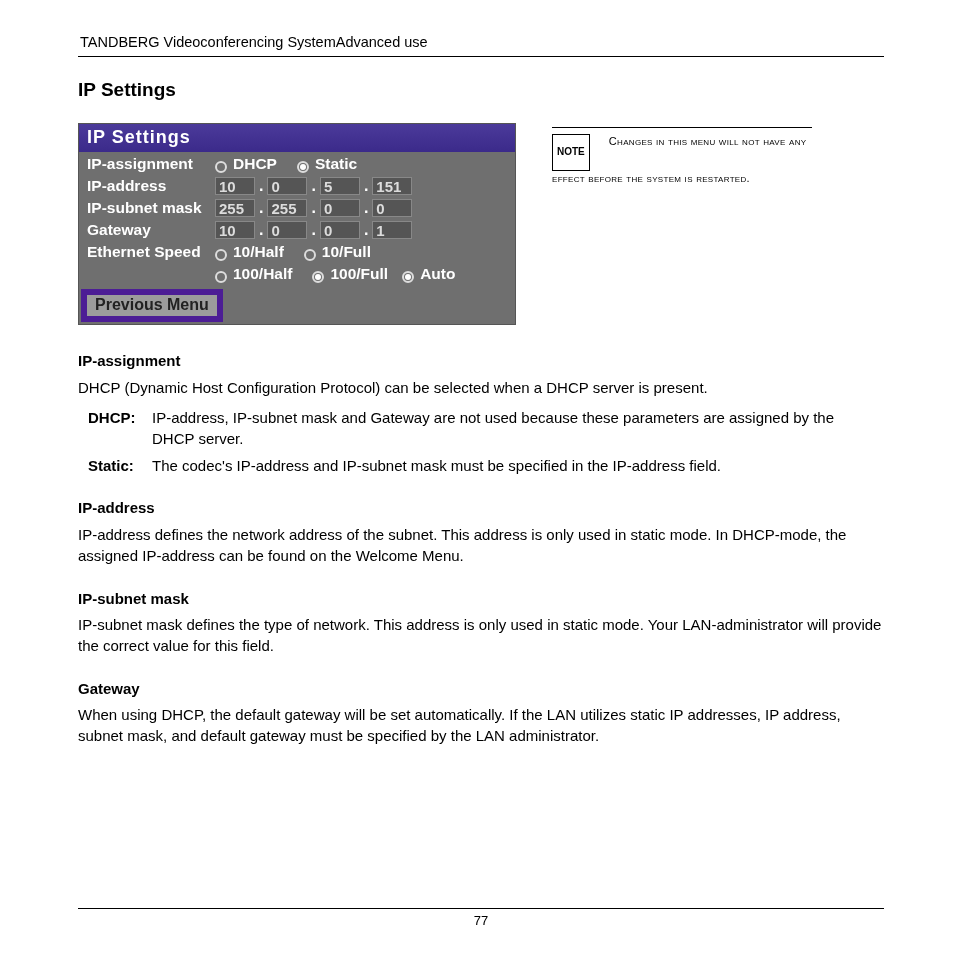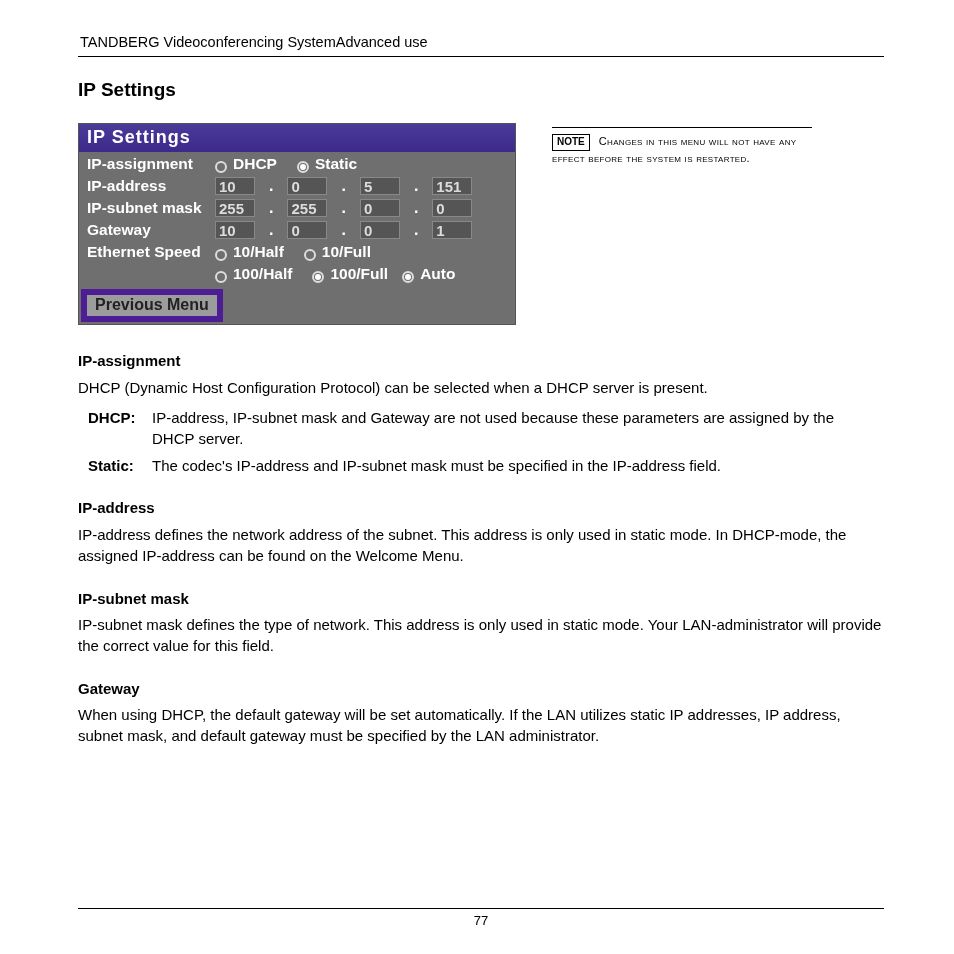--- a/index.html
+++ b/index.html
@@ -91,21 +91,20 @@
     content: "";
     position: absolute;
     left: 1px; top: 1px;
     width: 6px; height: 6px;
     border-radius: 50%;
     background: #fff;
   }
   .ip-fields {
     display: flex;
     align-items: center;
-    gap: 10px;
   }
   .ip-box {
     width: 40px;
     height: 18px;
     line-height: 18px;
     background: #555;
     color: #dcdcdc;
     border: 1px solid #888;
     font-weight: bold;
     font-size: 15px;
@@ -137,22 +136,22 @@
     padding-top: 6px;
     width: 260px;
     font-size: 11px;
     line-height: 1.45;
   }
   .note-tag {
     display: inline-block;
     border: 1px solid #000;
     font-weight: bold;
     font-size: 10px;
-    padding: 0 4px;
-    margin-right: 6px;
+    padding: 10px 4px;
+    margin-right: 16px;
     vertical-align: top;
   }
   .note-text {
     font-variant: small-caps;
     letter-spacing: 0.3px;
     font-size: 11px;
   }
 
   
   .doc {

